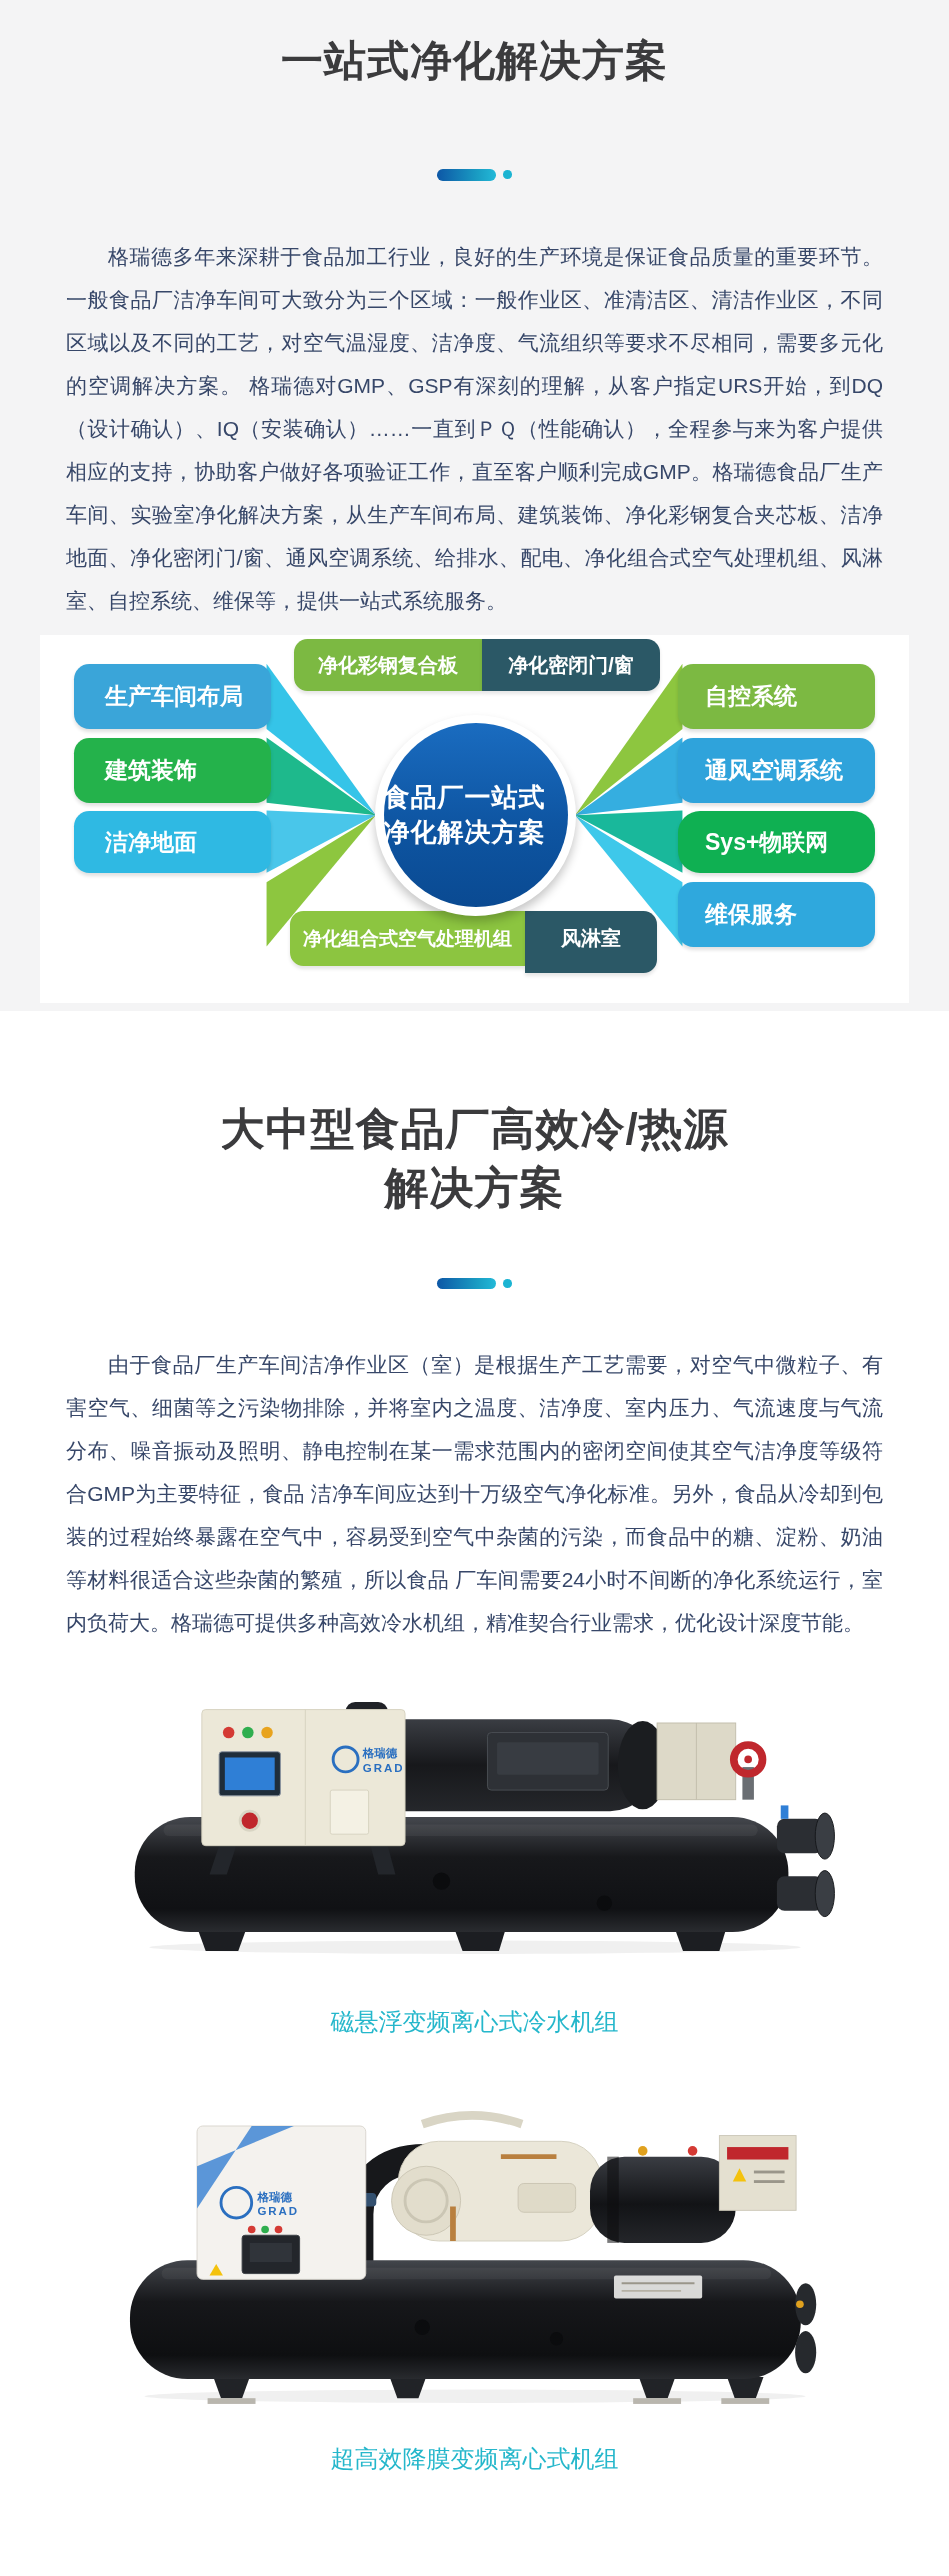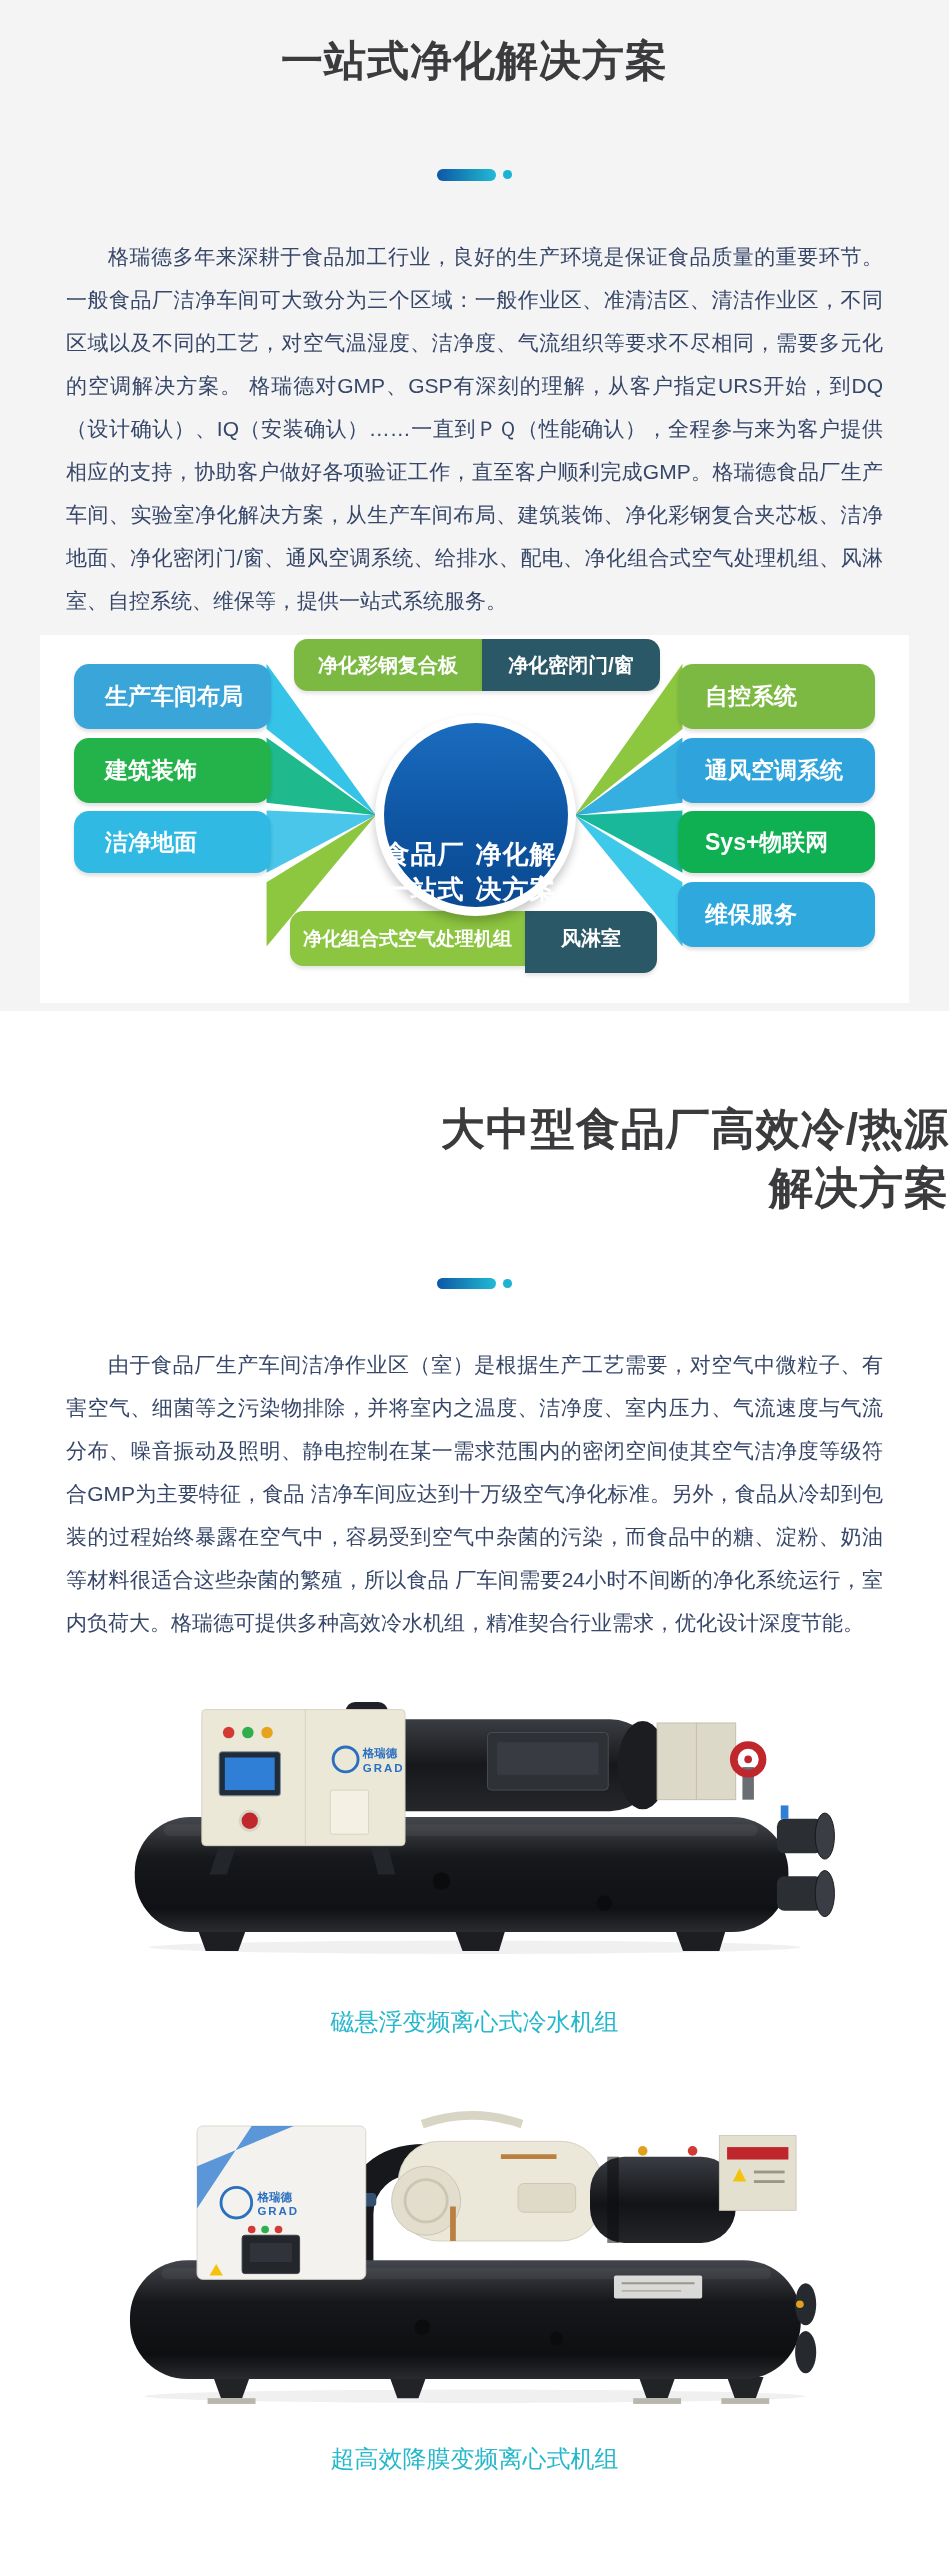--- a/index.html
+++ b/index.html
@@ -79,49 +79,49 @@
     height:52px;line-height:52px;
     font-size:20px;text-align:center;
     box-shadow:0 2.9px 3.8px rgba(0,0,0,.10);
   }
   .c-blue1{background:#3aa5d9;}
   .c-green1{background:#24b24b;}
   .c-cyan1{background:#2fb9e3;}
   .c-lime1{background:#8cc540;}
   .c-lime2{background:#7cb942;}
   .c-blue2{background:#2fa3db;}
-  .c-green2{background:#0fb052;}
+  .c-green2{background:#0fb052;border-radius:22px;}
   .c-cyan2{background:#2fa8dd;}
   .c-dark{background:#2b5866;}
   .round-l{border-radius:13.4px 0 0 13.4px;}
   .round-r{border-radius:0 13.4px 13.4px 0;}
   .center-circle{
     position:absolute;z-index:3;
     left:335px;top:80px;
     width:201px;height:201px;border-radius:50%;
     background:#ffffff;
     box-shadow:0 5.8px 9.6px rgba(0,0,0,.22);
     display:flex;align-items:center;justify-content:center;
   }
   .center-inner{
     width:184px;height:184px;border-radius:50%;
     background:linear-gradient(180deg,#1a6cc0 0%,#0e55a2 55%,#0a4a92 100%);
-    display:flex;flex-direction:row;align-items:flex-end;justify-content:center;
+    display:flex;flex-direction:column;align-items:flex-start;justify-content:center;
     color:#fff;font-weight:700;font-size:26px;line-height:35px;
     letter-spacing:1px;
   }
   
   .sec2{
     background:#ffffff;
     padding-top:88px;
     padding-bottom:19px;
   }
   .big-title2{
     margin:0;
-    text-align:right;
+    text-align:center;
     font-size:44px;
     line-height:59px;
     font-weight:800;
     color:#3b3b3d;
     letter-spacing:1px;
   }
   .dash-wrap.d2{margin-top:61px;}
   .para2{margin-top:54px;}
   .product{
     display:block;

